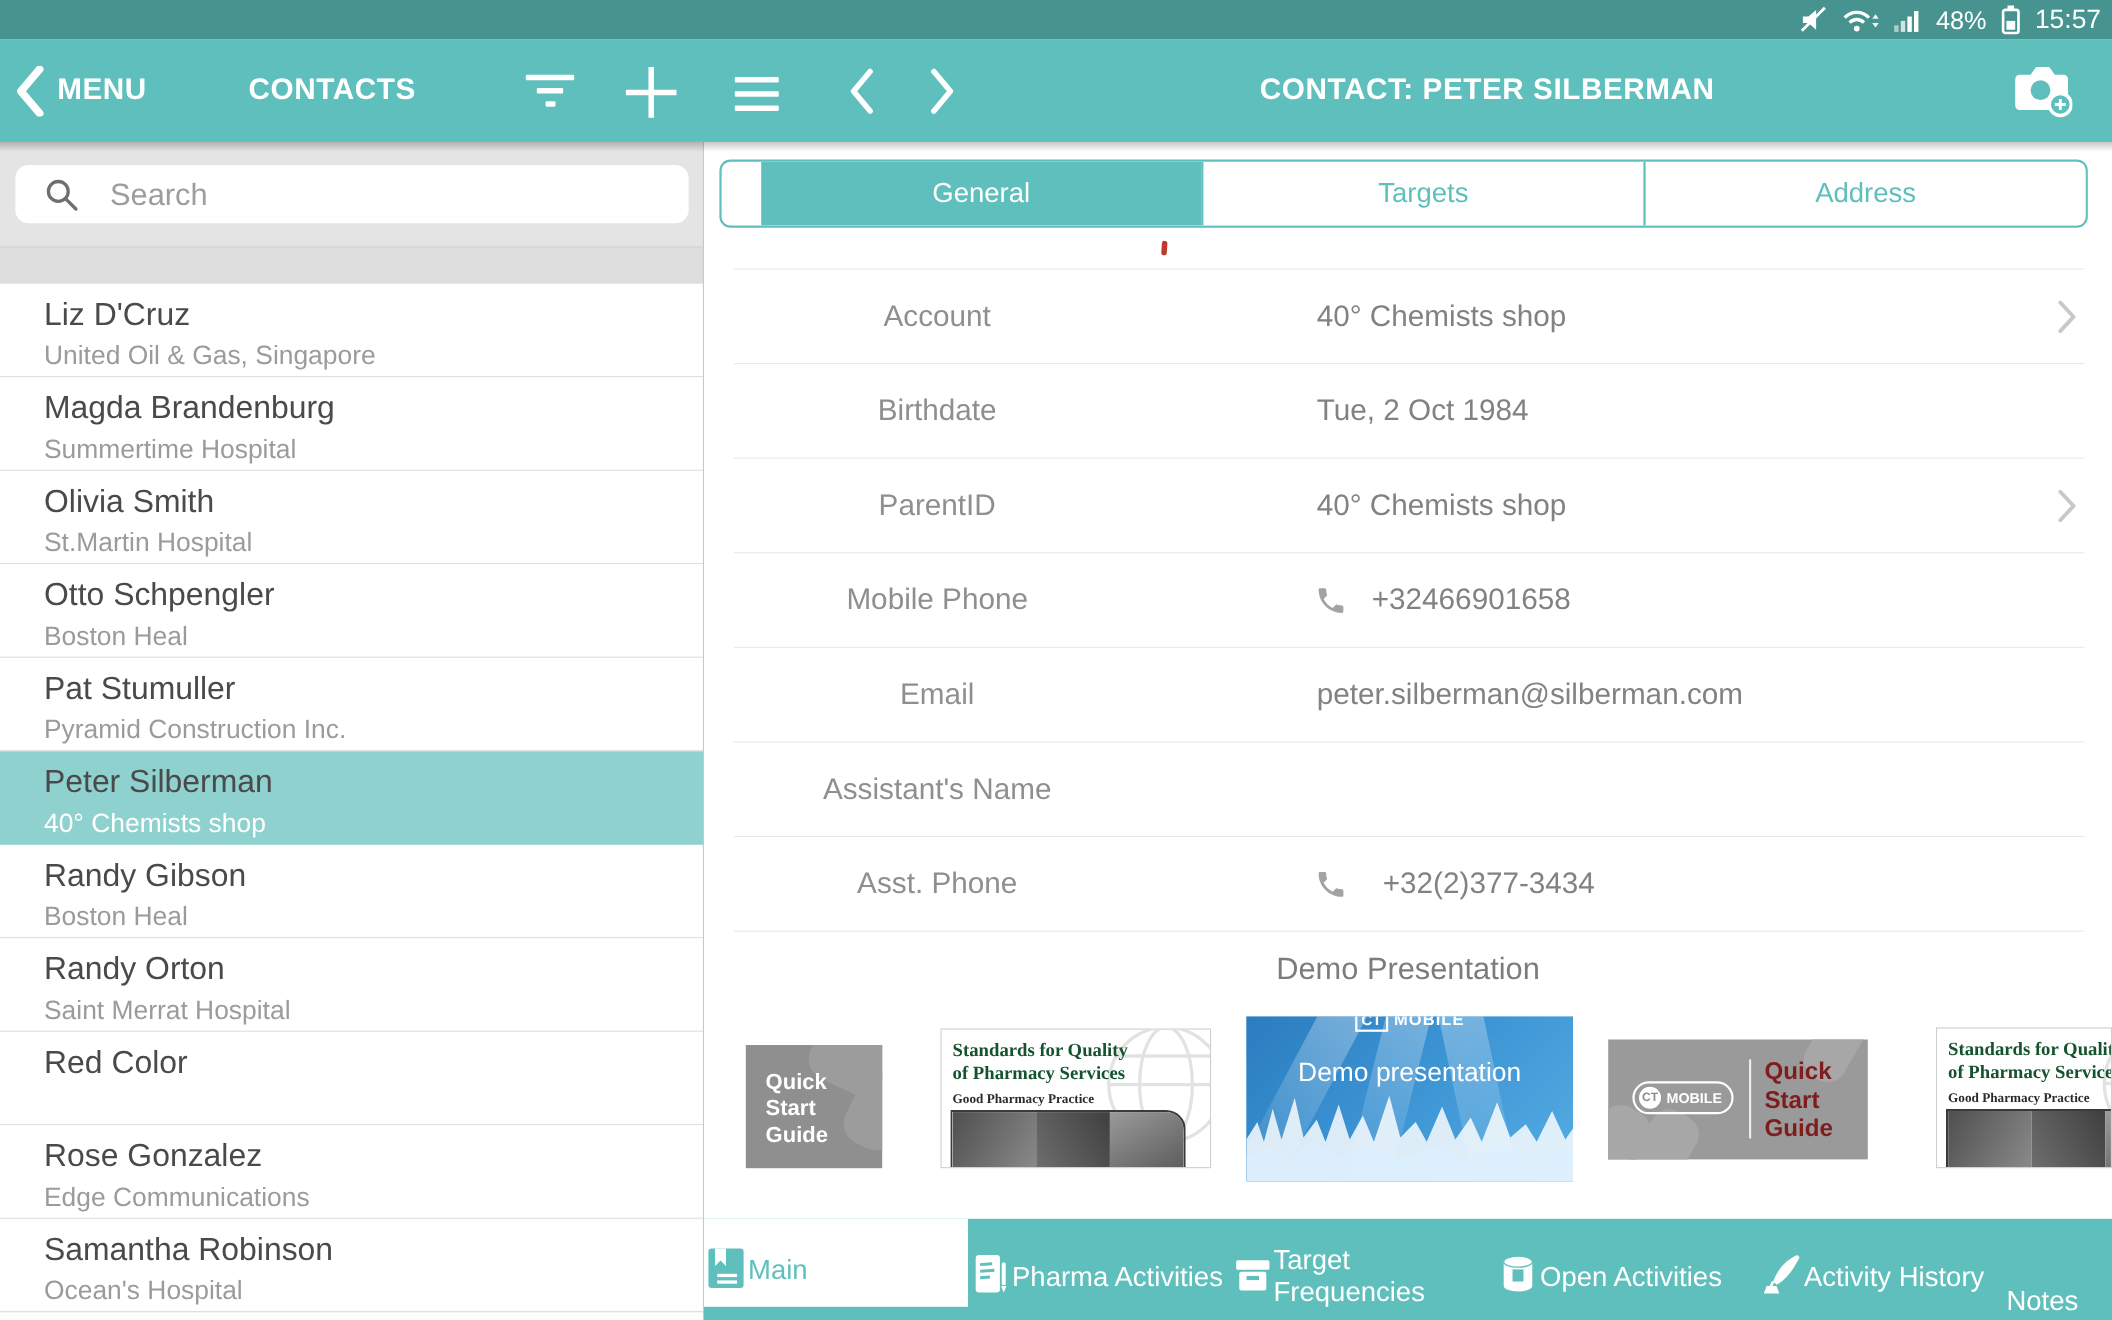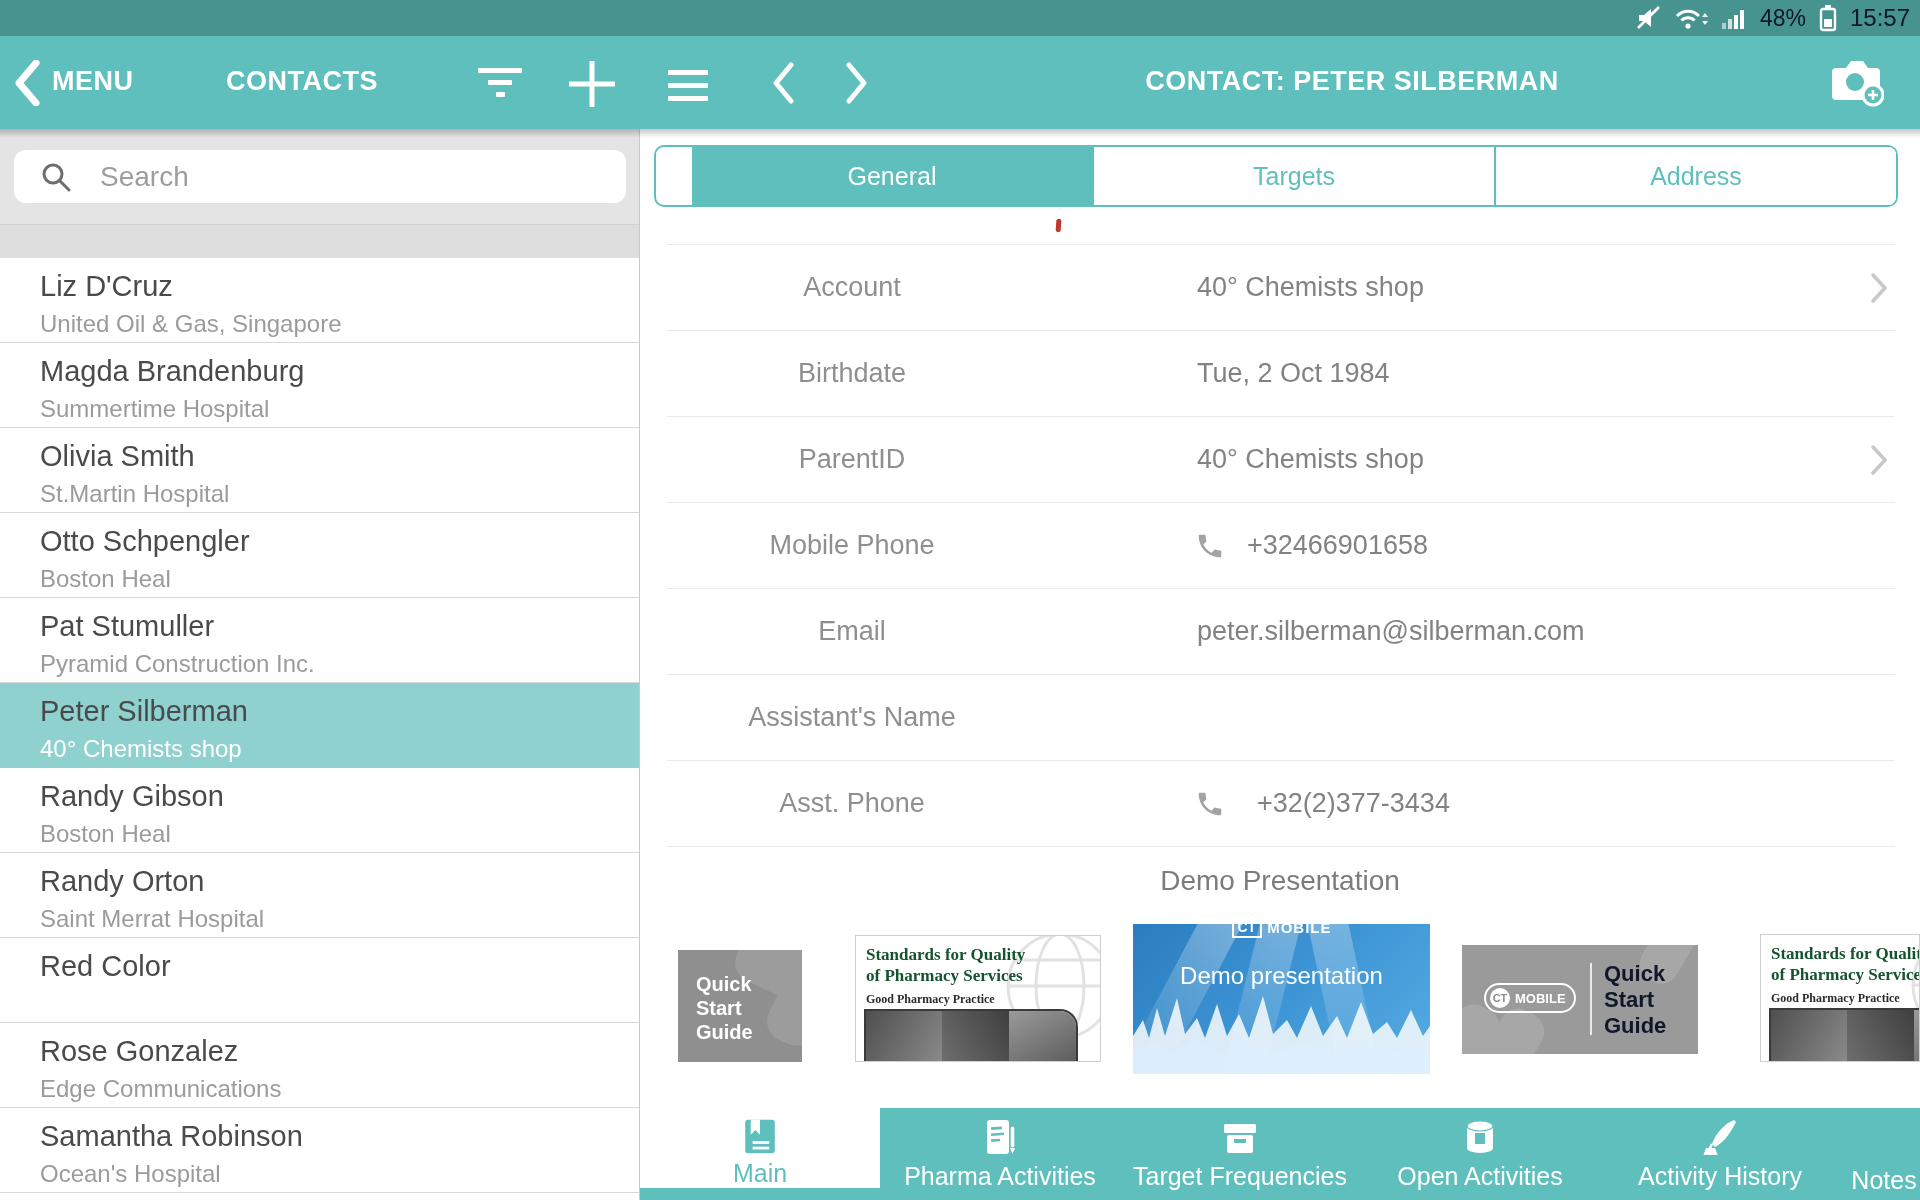--- a/index.html
+++ b/index.html
@@ -1,21 +1,21 @@
 <!DOCTYPE html>
 <html><head>
 <meta charset="utf-8">
 <style>
   html,body{margin:0;padding:0;background:#fff;font-family:"Liberation Sans","DejaVu Sans",sans-serif;}
   .screen{position:relative;width:1920px;height:1200px;overflow:hidden;background:#fff;}
 
   
   .status-bar{position:absolute;left:0;top:0;width:1920px;height:36px;background:#47938f;
     display:flex;align-items:center;justify-content:flex-end;gap:12px;padding-right:10px;box-sizing:border-box;color:#fff;}
-  .status-bar .txt{font-size:23px;color:#0f172a;}
+  .status-bar .txt{font-size:23px;color:#ffffff;}
   .status-bar .time{font-size:24px;}
   .sicon{display:flex;align-items:center;}
 
   
   .toolbar{position:absolute;left:0;top:36px;width:1920px;height:93px;background:#5fbfbc;color:#fff;z-index:5;}
   .toolbar::after{content:'';position:absolute;left:0;top:100%;width:100%;height:9px;
     background:linear-gradient(rgba(0,0,0,.22),rgba(0,0,0,0));pointer-events:none;}
   .tb-item{position:absolute;display:flex;align-items:center;}
   .tb-text{font-weight:bold;font-size:27px;letter-spacing:.5px;color:#fff;}
   .center-x{transform:translateX(-50%);}
@@ -80,25 +80,25 @@
   .t-demo .logo .ct{border:2px solid #fff;color:#fff;font-weight:bold;font-size:14px;padding:1px 4px;}
   .t-demo .logo .mob{color:#fff;font-weight:bold;font-size:15px;letter-spacing:1px;}
   .t-demo .cap{position:absolute;left:0;top:38px;width:100%;text-align:center;color:#fff;font-size:24px;z-index:2;}
   .t-demo svg{position:absolute;left:0;bottom:0;z-index:1;}
   .t-qsg2{left:1462px;top:945px;width:236px;height:109px;background:#9a9a9a;}
   .t-qsg2 .blob{position:absolute;background:#a7a7a7;border-radius:18px;}
   .t-qsg2 .pill{position:absolute;left:22px;top:38px;border:2px solid #fff;border-radius:16px;display:flex;align-items:center;gap:5px;padding:3px 8px 3px 4px;}
   .t-qsg2 .pill .c{width:20px;height:20px;border-radius:50%;background:#fff;color:#8d8d8d;font-weight:bold;font-size:11px;display:flex;align-items:center;justify-content:center;}
   .t-qsg2 .pill .m{color:#fff;font-weight:bold;font-size:13px;}
   .t-qsg2 .vline{position:absolute;left:128px;top:18px;width:2px;height:72px;background:rgba(255,255,255,.8);}
-  .t-qsg2 .txt{position:absolute;left:142px;top:16px;width:90px;color:#0f172a;font-weight:bold;font-size:22px;line-height:26px;}
+  .t-qsg2 .txt{position:absolute;left:142px;top:16px;width:90px;color:#7f1d1d;font-weight:bold;font-size:22px;line-height:26px;}
 
   
   .bottom-nav{position:absolute;left:640px;top:1108px;width:1280px;height:92px;background:#5fbfbc;overflow:hidden;}
-  .nav-tab{position:absolute;top:0;height:92px;display:flex;flex-direction:column;align-items:center;padding-top:10px;box-sizing:border-box;cursor:pointer;}
+  .nav-tab{position:absolute;top:0;height:92px;display:flex;align-items:center;padding-top:10px;box-sizing:border-box;cursor:pointer;}
   .nav-tab .lbl{margin-top:4px;font-size:25px;color:#fff;}
   .nav-main{left:0;width:240px;height:80px;background:#fff;}
   .nav-main .lbl{color:#5fbfbc;}
 </style>
 </head>
 <body>
 
 <div class="screen">
 
   <div class="status-bar">

